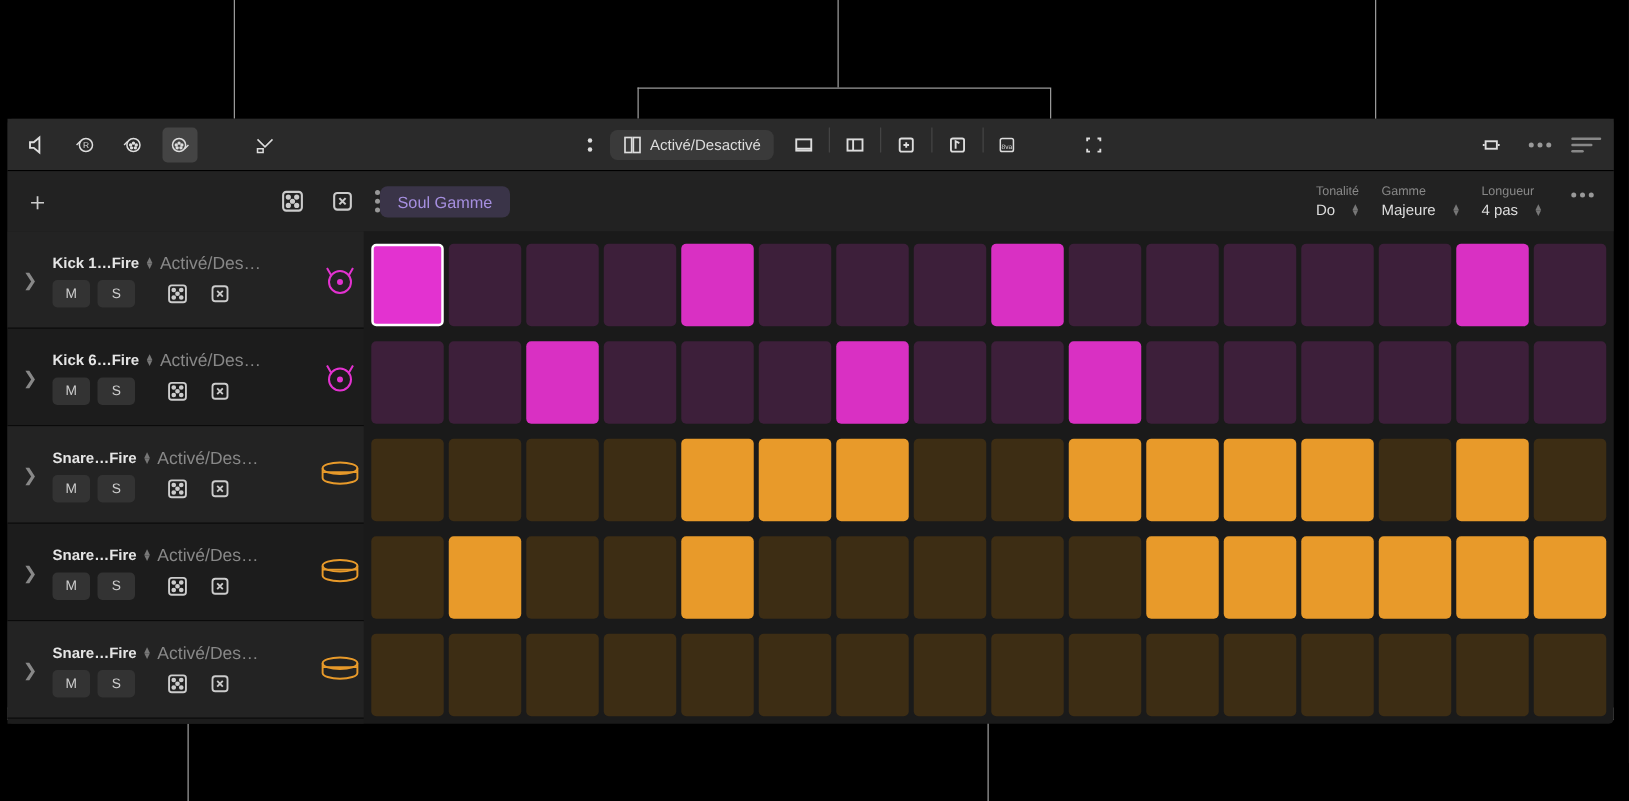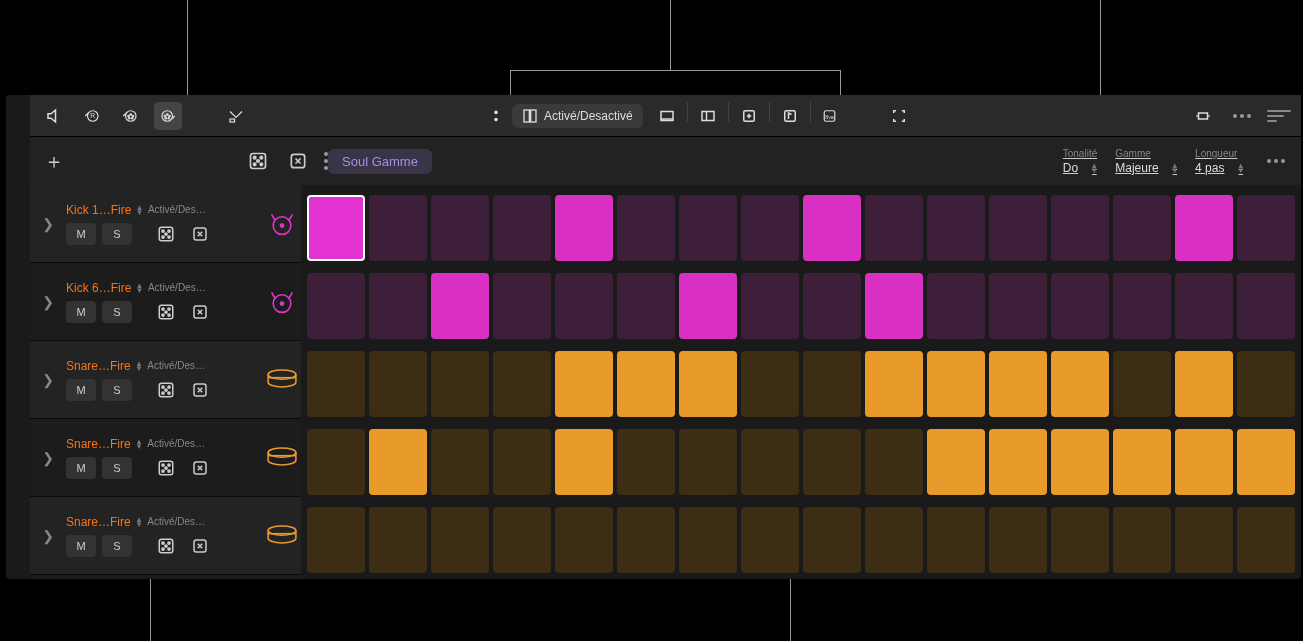--- a/index.html
+++ b/index.html
@@ -15,24 +15,23 @@
 
 .annotation-line {
   position: absolute;
   background: #999;
 }
 
 .main-app {
   position: absolute;
   top: 95px;
   left: 6px;
-  right: 2px;
+  right: 12px;
   background: #1a1a1a;
   border-radius: 4px;
-  padding-left: 24px;
 }
 
 
 .top-toolbar {
   height: 42px;
   background: #2a2a2a;
   border-bottom: 1px solid #000;
   display: flex;
   align-items: center;
   padding: 0 10px;
@@ -143,23 +142,22 @@
   color: #a68fe0;
   padding: 5px 14px;
   border-radius: 6px;
   font-size: 13px;
   cursor: pointer;
 }
 
 .sub-right {
   margin-left: auto;
   display: flex;
-  align-items: center;
+  align-items: flex-start;
   gap: 18px;
-  text-decoration: underline;
 }
 
 .param-group {
   display: flex;
   flex-direction: column;
   gap: 2px;
 }
 .param-label {
   font-size: 10px;
   color: #888;
@@ -231,22 +229,22 @@
   gap: 6px;
   padding: 4px 0;
 }
 
 .track-name-row {
   display: flex;
   align-items: center;
   gap: 6px;
   font-size: 12px;
 }
-.track-name { color: #f97316; }
-.track-state { color: #888; font-size: 10px; }
+.track-name { color: #e5e5e5; font-weight: bold; }
+.track-state { color: #888; font-size: 14px; }
 .sort-icon { font-size: 9px; color: #777; display:flex; flex-direction:column; line-height:5px; }
 
 .track-btns {
   display: flex;
   gap: 6px;
   align-items: center;
 }
 
 .sq-btn {
   width: 30px;

